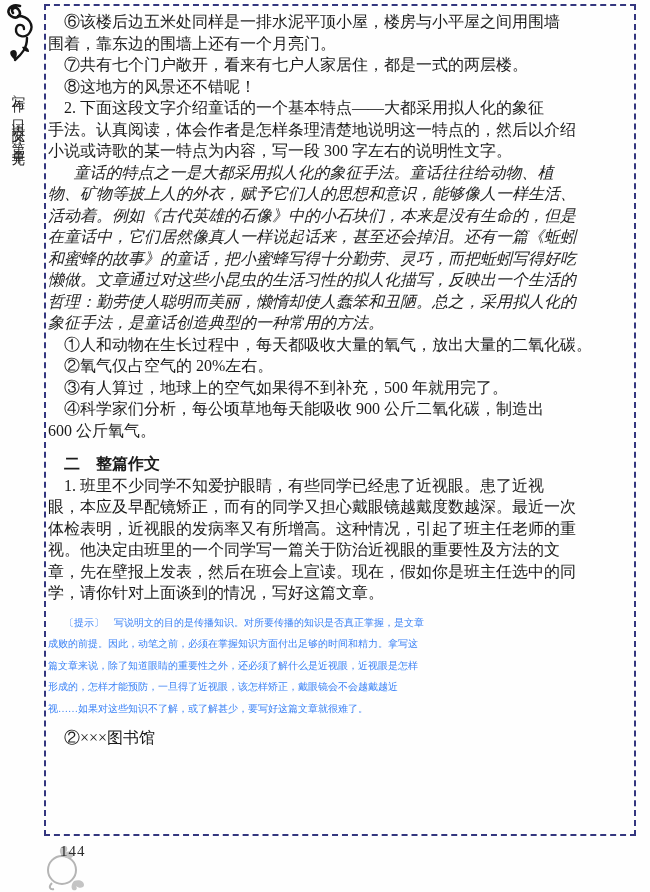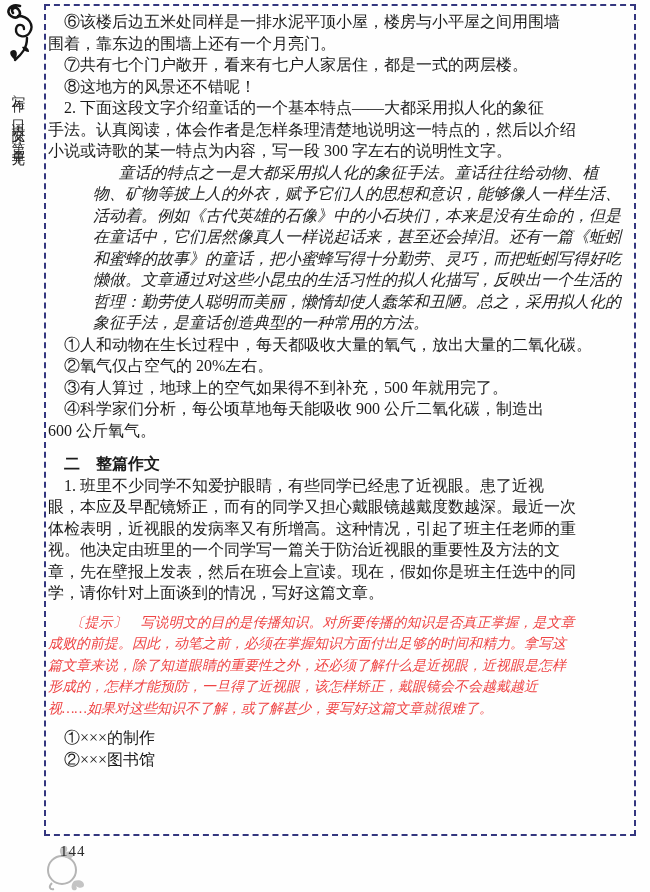--- a/index.html
+++ b/index.html
@@ -35,27 +35,25 @@
     text-indent:1em;
     white-space:pre-line;
     font-size:16px;
     line-height:21.5px;
     color:#1b1b1b;
   }
   .kai{
     font-style:italic;
     text-indent:1.6em;
     color:#222;
-    margin-left:45px;
   }
   .hint{
-    font-style:italic;
-    font-size:14px;
+    font-size:10px;
     text-indent:1.6em;
-    color:#ef4444;
+    color:#3b82f6;
   }
   .heading{font-weight:bold;}
   .gap-a{height:12px;}
   .gap-b{height:8px;}
   .gap-c{height:8px;}
   
   .footer{
     position:absolute;left:38px;top:843px;width:110px;height:48px;
   }
   .footer svg{position:absolute;left:0;top:0;}
@@ -122,21 +120,20 @@
     <div class="gap-b"></div>
 
     <p class="para hint">〔提示〕　写说明文的目的是传播知识。对所要传播的知识是否真正掌握，是文章
 成败的前提。因此，动笔之前，必须在掌握知识方面付出足够的时间和精力。拿写这
 篇文章来说，除了知道眼睛的重要性之外，还必须了解什么是近视眼，近视眼是怎样
 形成的，怎样才能预防，一旦得了近视眼，该怎样矫正，戴眼镜会不会越戴越近
 视……如果对这些知识不了解，或了解甚少，要写好这篇文章就很难了。</p>
 
     <div class="gap-c"></div>
 
-    <p class="para">①×××的制作</p>
     <p class="para">②×××图书馆</p>
 
   </div>
 
   <div class="footer">
     <svg width="70" height="48" viewBox="0 0 70 48" xmlns="http://www.w3.org/2000/svg">
       <circle cx="24" cy="27" r="14" fill="none" stroke="#b5b5b5" stroke-width="2"></circle>
       <path d="M24 13 C 20 8, 22 3, 27 3 C 30 3, 30 8, 27 10 C 31 7, 36 9, 35 13 C 34 16, 28 16, 26 13" fill="#c4c4c4" stroke="none"></path>
       <path d="M36 38 C 41 36, 46 38, 46 42 C 46 45, 41 46, 38 43 C 40 46, 38 48, 35 47 C 33 46, 33 41, 36 38" fill="#c4c4c4" stroke="none"></path>
       <path d="M14 40 C 10 44, 12 47, 16 46" fill="none" stroke="#b5b5b5" stroke-width="2"></path>

